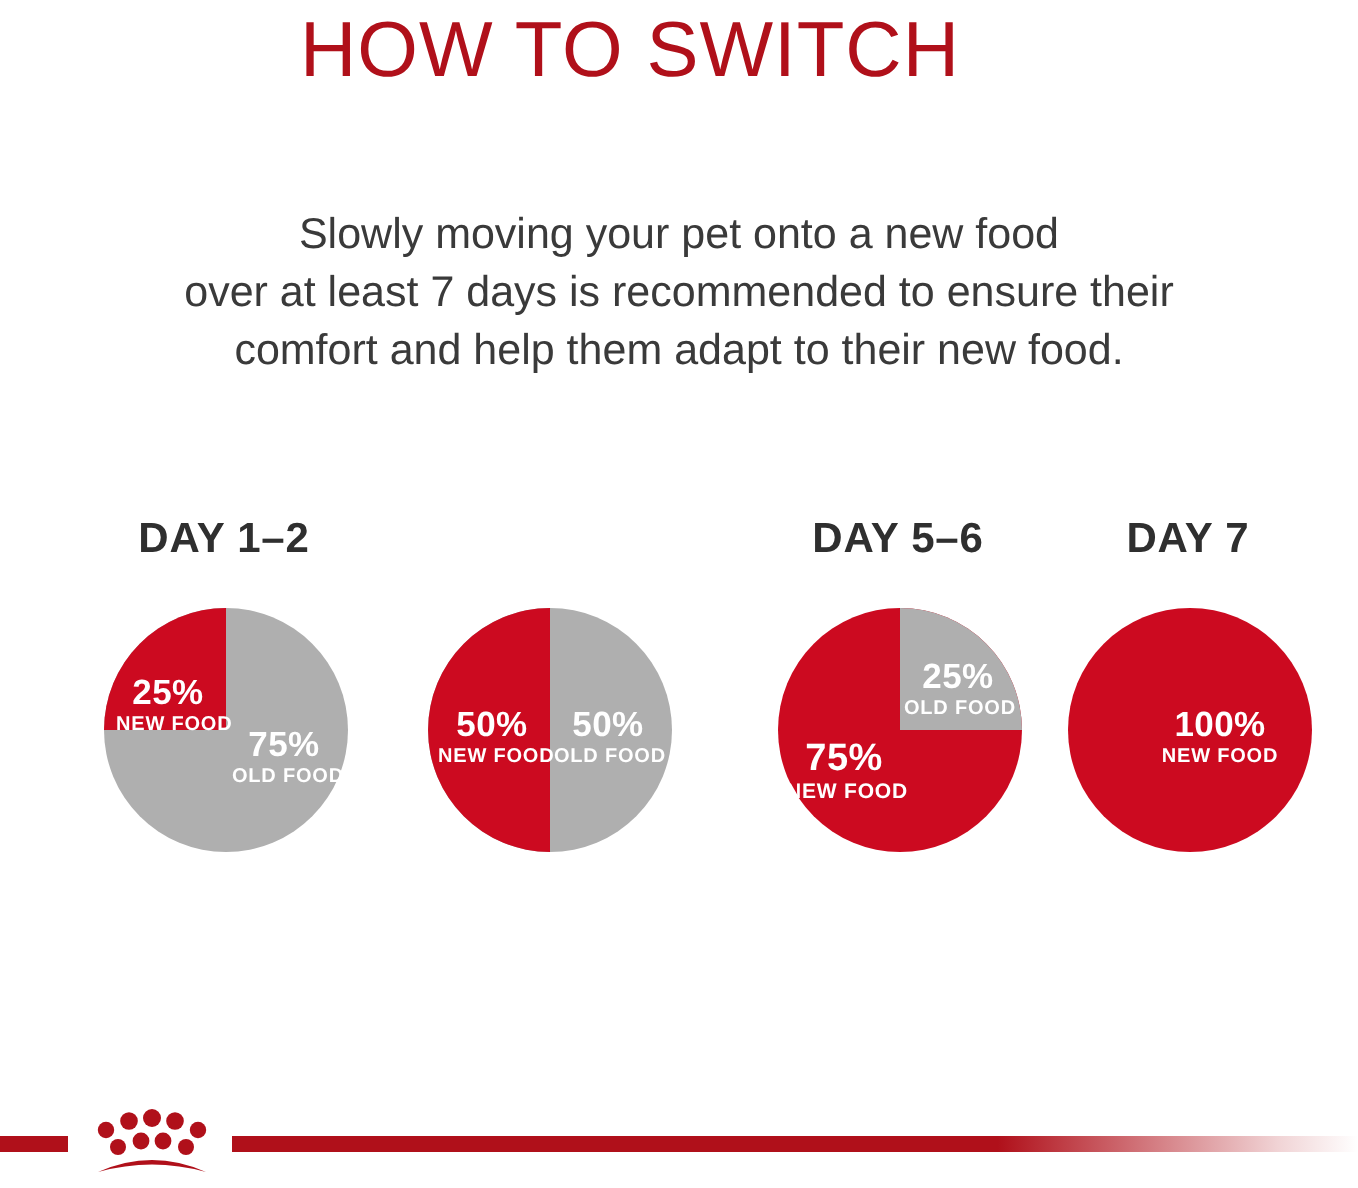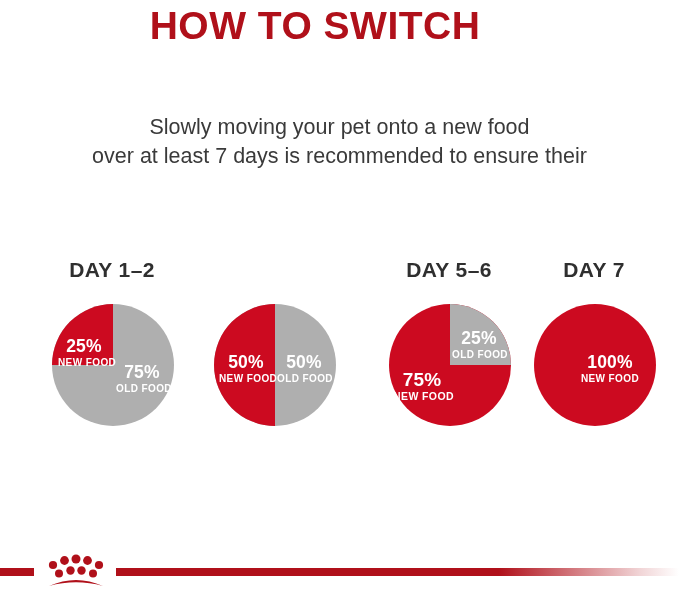--- a/index.html
+++ b/index.html
@@ -18,31 +18,31 @@
 
   
   .title {
     position: absolute;
     top: 4px;
     left: 0;
     width: 630px;
     text-align: center;
     color: #B0101A;
     font-family: "Liberation Sans Narrow", "Liberation Sans", sans-serif;
-    font-weight: bold;
+    font-weight: normal;
     font-size: 39px;
     line-height: 44px;
     letter-spacing: 0.5px;
   }
   .title-line { display: block; white-space: nowrap; }
 
   
   .intro {
     position: absolute;
-    top: 113px;
+    top: 103px;
     left: 0;
     width: 679px;
     text-align: center;
     color: #3a3a3a;
     font-size: 21.5px;
     line-height: 29px;
   }
   .intro-line { display: block; white-space: nowrap; }
 
   
@@ -148,20 +148,21 @@
 </head>
 <body>
 
 <div class="title">
   <span class="title-line">HOW TO SWITCH</span>
 </div>
 
 <div class="intro">
   <span class="intro-line">Slowly moving your pet onto a new food</span>
   <span class="intro-line">over at least 7 days is recommended to ensure their</span>
+  <span class="intro-line">comfort and help them adapt to their new food.</span>
 </div>
 
 <div class="pie-row">
 
   <div class="pie-cell c0">
     <div class="day-label">DAY 1–2</div>
     <div class="pie-wrap">
       <svg class="pie-svg" viewBox="0 0 122 122">
         <circle cx="61" cy="61" r="61" fill="#AFAFAF"></circle>
         <path d="M61,61 L61,0 A61,61 0 0,0 0,61 Z" fill="#CC0A20"></path>

